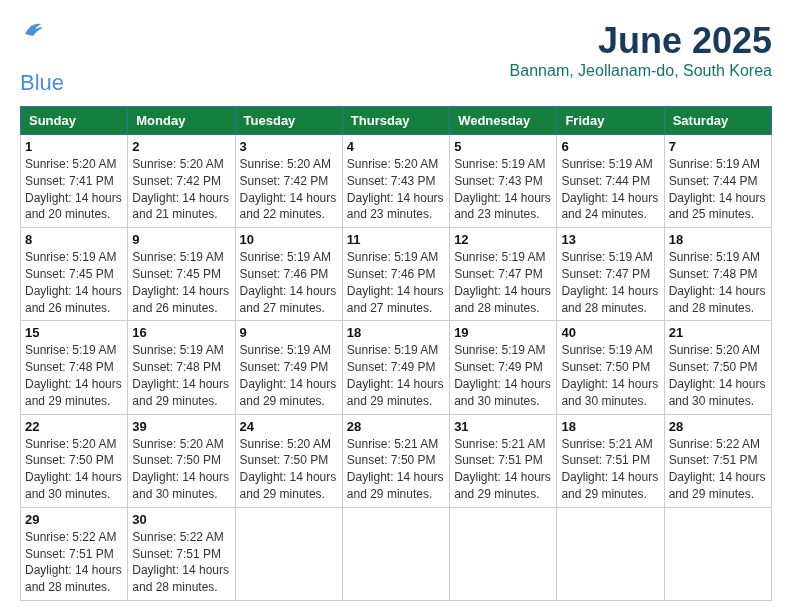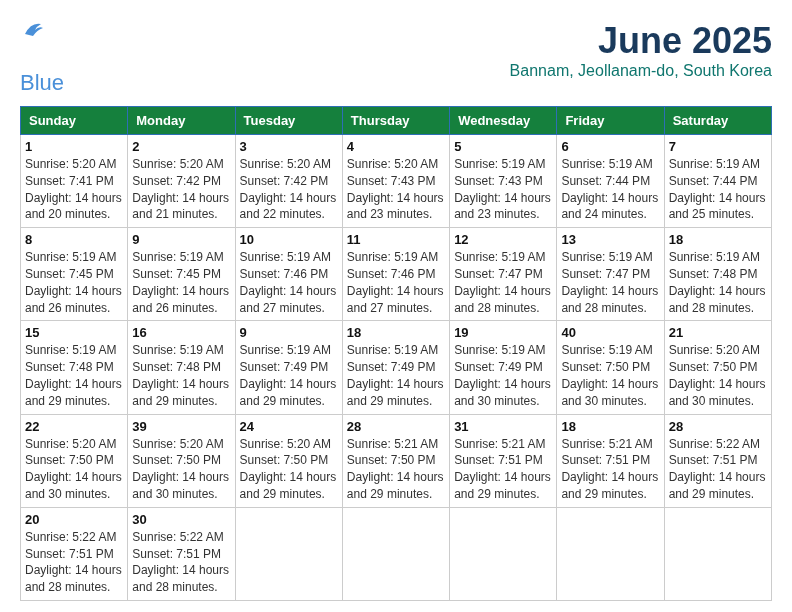--- a/index.html
+++ b/index.html
@@ -345,21 +345,21 @@
         <span class="day-num">28</span>
         <div class="day-info">
           Sunrise: 5:22 AM<br>
           Sunset: 7:51 PM<br>
           Daylight: 14 hours<br>and 29 minutes.
         </div>
       </td>
       </tr>
       <tr>
         <td>
-        <span class="day-num">20</span>
+        <span class="day-num">29</span>
         <div class="day-info">
           Sunrise: 5:22 AM<br>
           Sunset: 7:51 PM<br>
           Daylight: 14 hours<br>and 28 minutes.
         </div>
       </td>
         <td>
         <span class="day-num">30</span>
         <div class="day-info">
           Sunrise: 5:22 AM<br>

